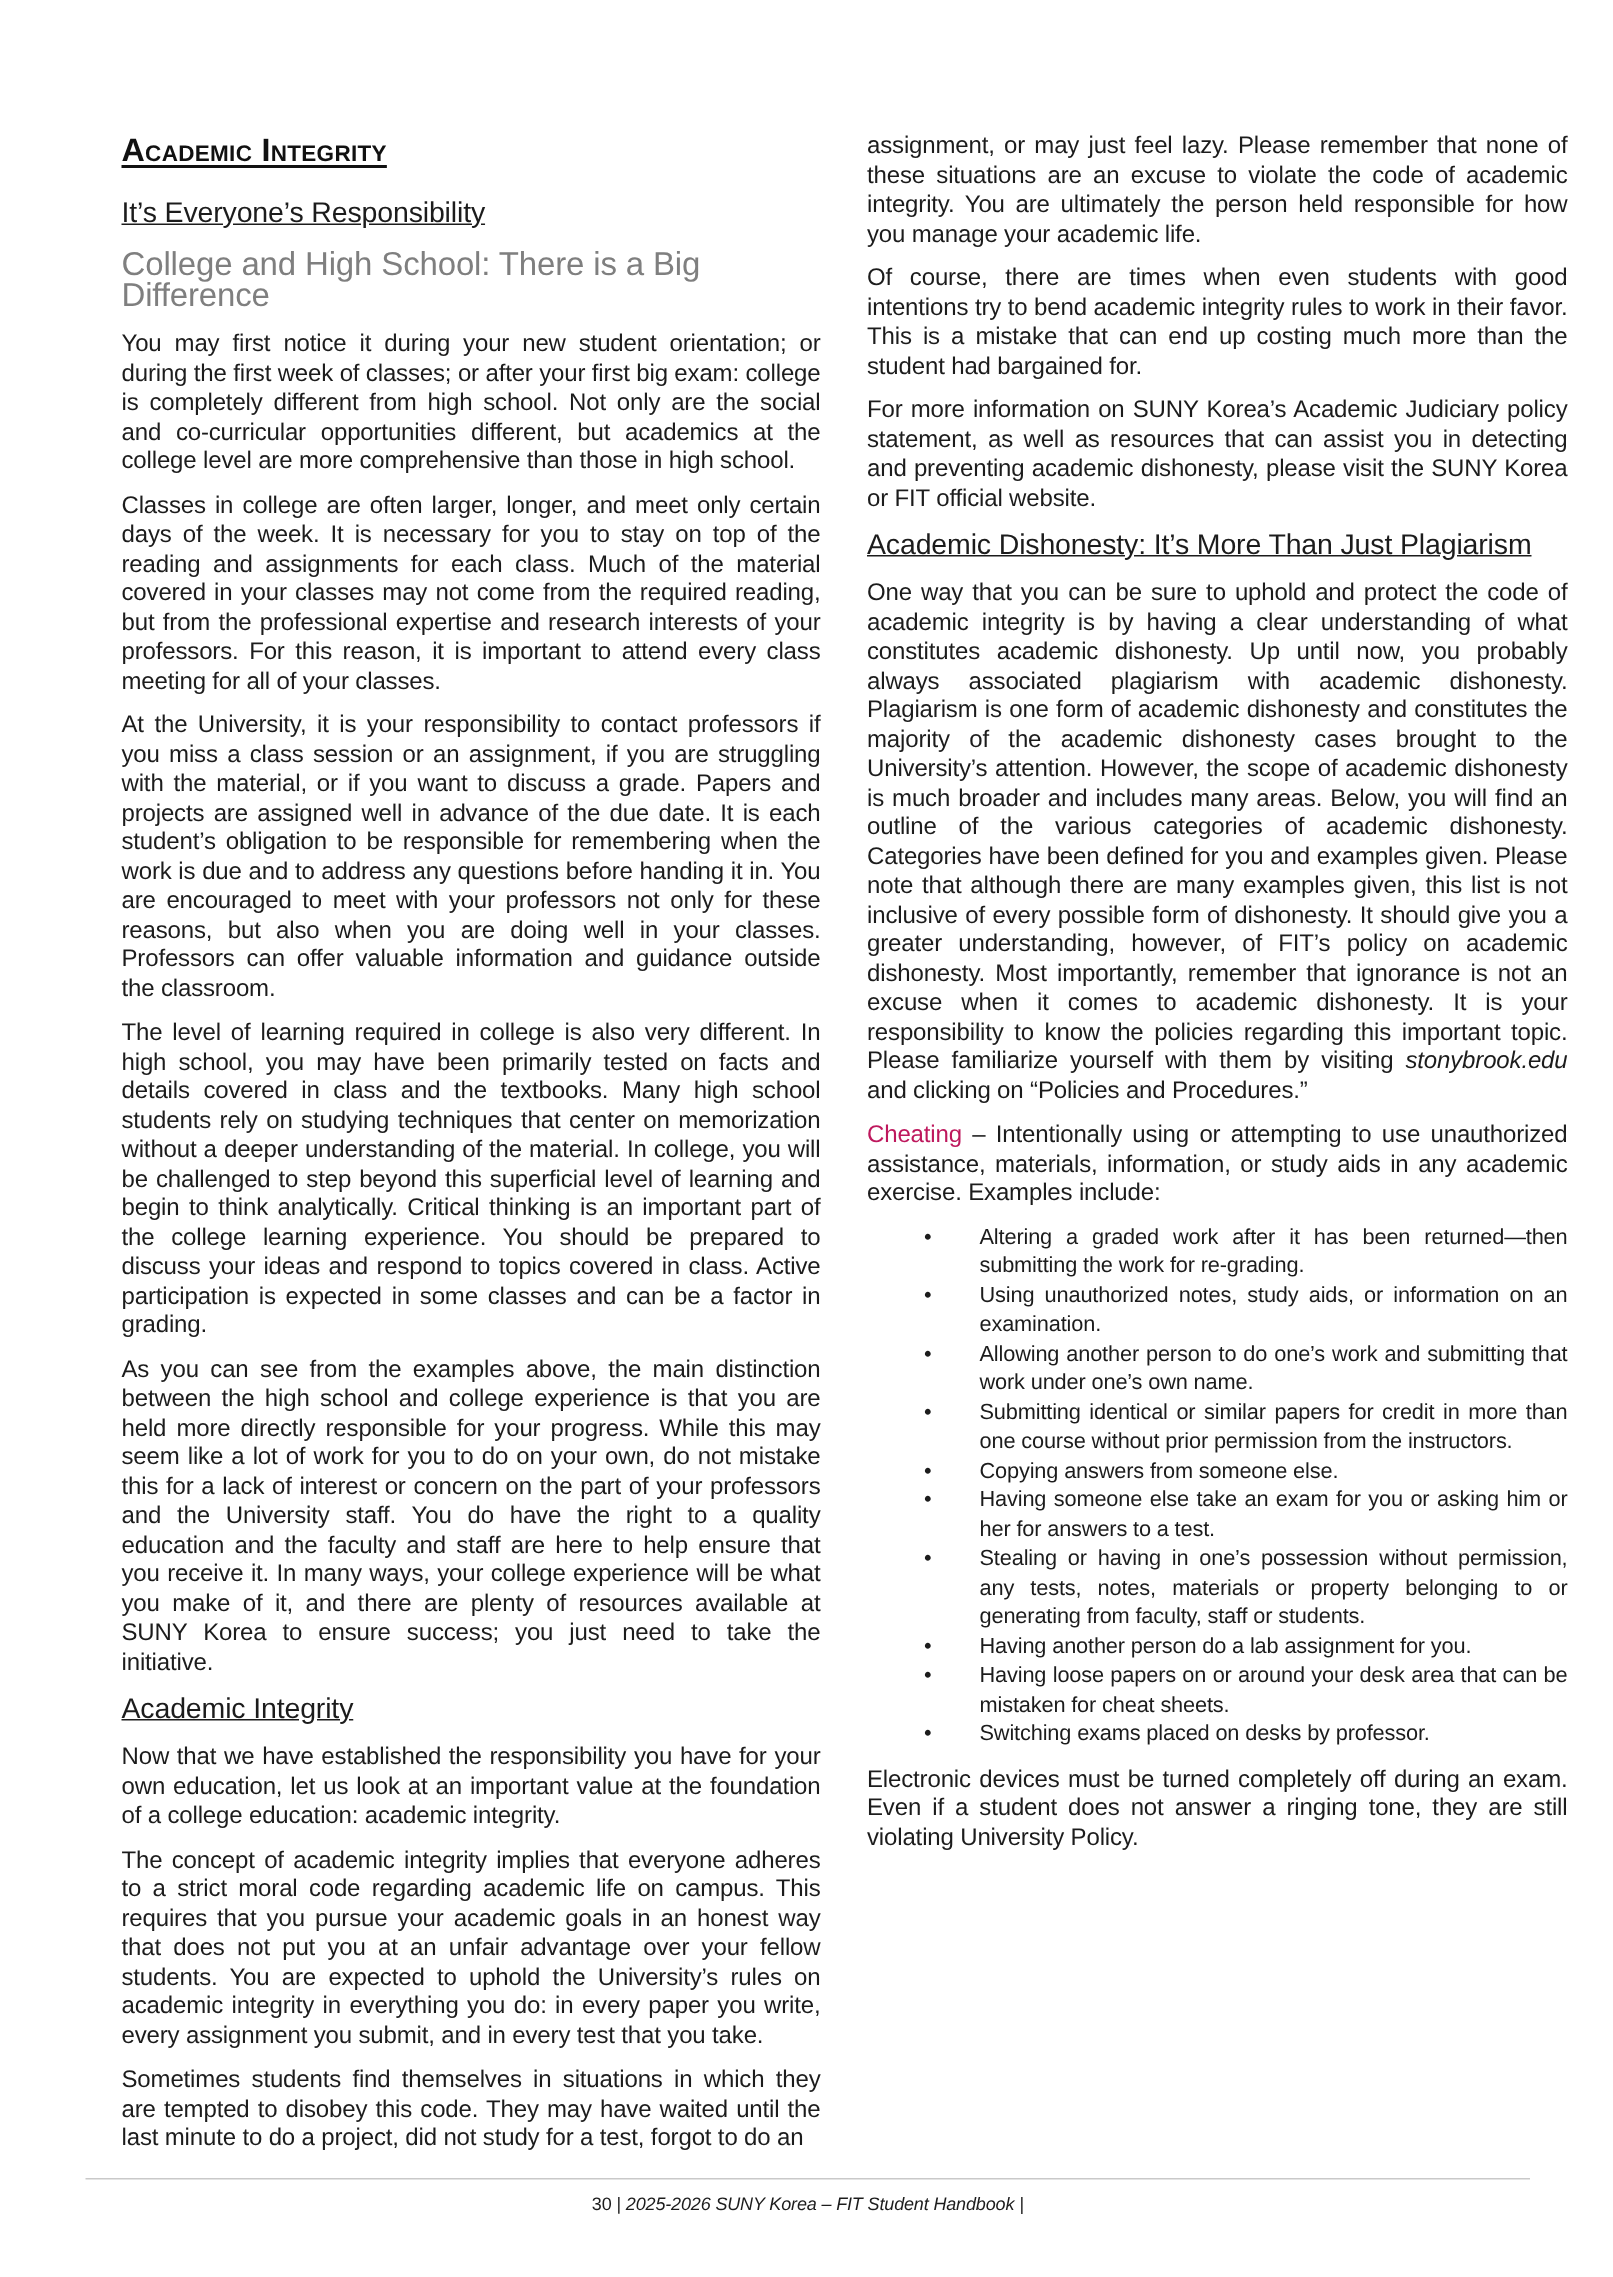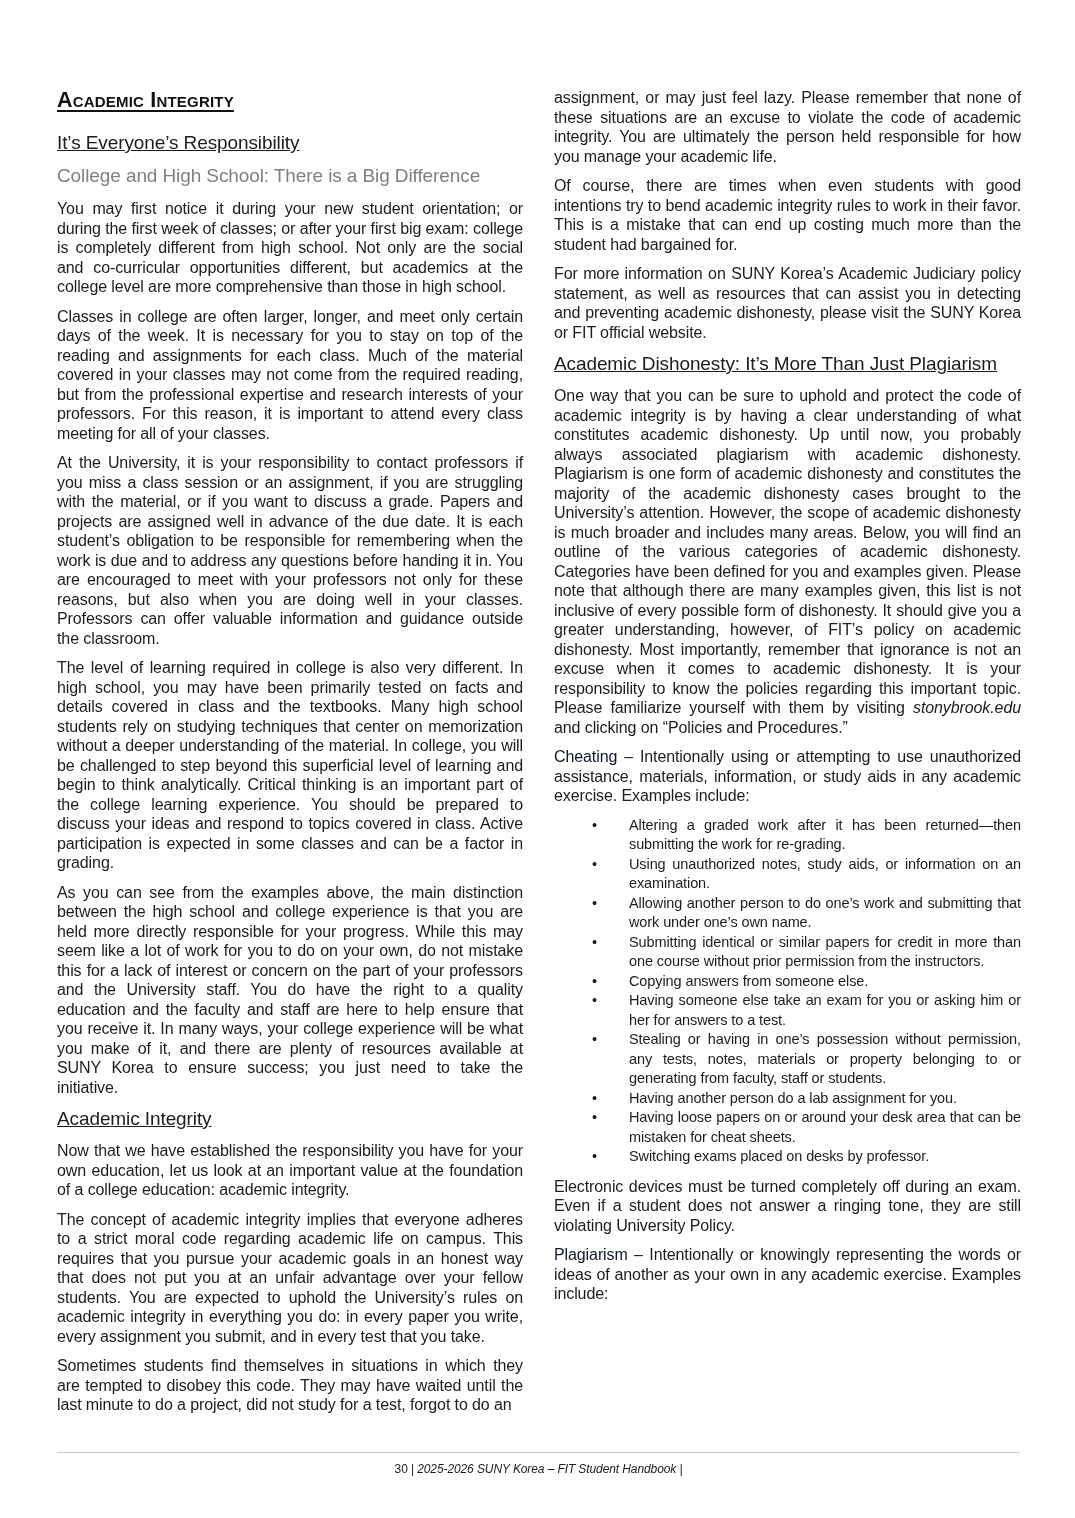--- a/index.html
+++ b/index.html
@@ -11,21 +11,21 @@
     position: relative;
     width: 1075px;
     height: 1518px;
     background: #ffffff;
     font-family: "Liberation Sans", sans-serif;
     color: #1c1c1c;
     overflow: hidden;
   }
   .columns {
     display: flex;
-    padding: 88px 55px 0 57px;
+    padding: 88px 55px 0 81px;
     gap: 31px;
   }
   .col {
     width: 466px;
     flex: 0 0 auto;
   }
   .col.right {
     width: 467px;
   }
   .col p {
@@ -52,29 +52,29 @@
     color: #1c1c1c;
     letter-spacing: -0.1px;
     margin: 9px 0 10px 0;
     line-height: 24px;
     text-decoration: underline;
   }
   h2.heading.first {
     margin-top: 0;
   }
   h3.subheading {
-    font-size: 19px;
+    font-size: 22px;
     font-weight: 400;
     color: #7f7f7f;
     letter-spacing: -0.1px;
     margin: 0 0 13px 0;
     line-height: 21px;
   }
   .term {
-    color: #0f172a;
+    color: #be185d;
   }
   .ital {
     font-style: italic;
   }
   ul.examples {
     margin: 2px 0 10px 0;
     padding: 0 0 0 75px;
     list-style: none;
   }
   ul.examples li {
@@ -138,21 +138,20 @@
         <li>Allowing another person to do one’s work and submitting that work under one’s own name.</li>
         <li>Submitting identical or similar papers for credit in more than one course without prior permission from the instructors.</li>
         <li>Copying answers from someone else.</li>
         <li>Having someone else take an exam for you or asking him or her for answers to a test.</li>
         <li>Stealing or having in one’s possession without permission, any tests, notes, materials or property belonging to or generating from faculty, staff or students.</li>
         <li>Having another person do a lab assignment for you.</li>
         <li>Having loose papers on or around your desk area that can be mistaken for cheat sheets.</li>
         <li>Switching exams placed on desks by professor.</li>
       </ul>
       <p>Electronic devices must be turned completely off during an exam. Even if a student does not answer a ringing tone, they are still violating University Policy.</p>
-      <p><span class="term">Plagiarism</span><span> – Intentionally or knowingly representing the words or ideas of another as your own in any academic exercise. Examples include:</span></p>
     </div>
 
   </div>
 
   <div class="footer">
     <span>30 | </span><span class="ital">2025-2026 SUNY Korea – FIT Student Handbook |</span>
   </div>
 </div>
 
 </body></html>

